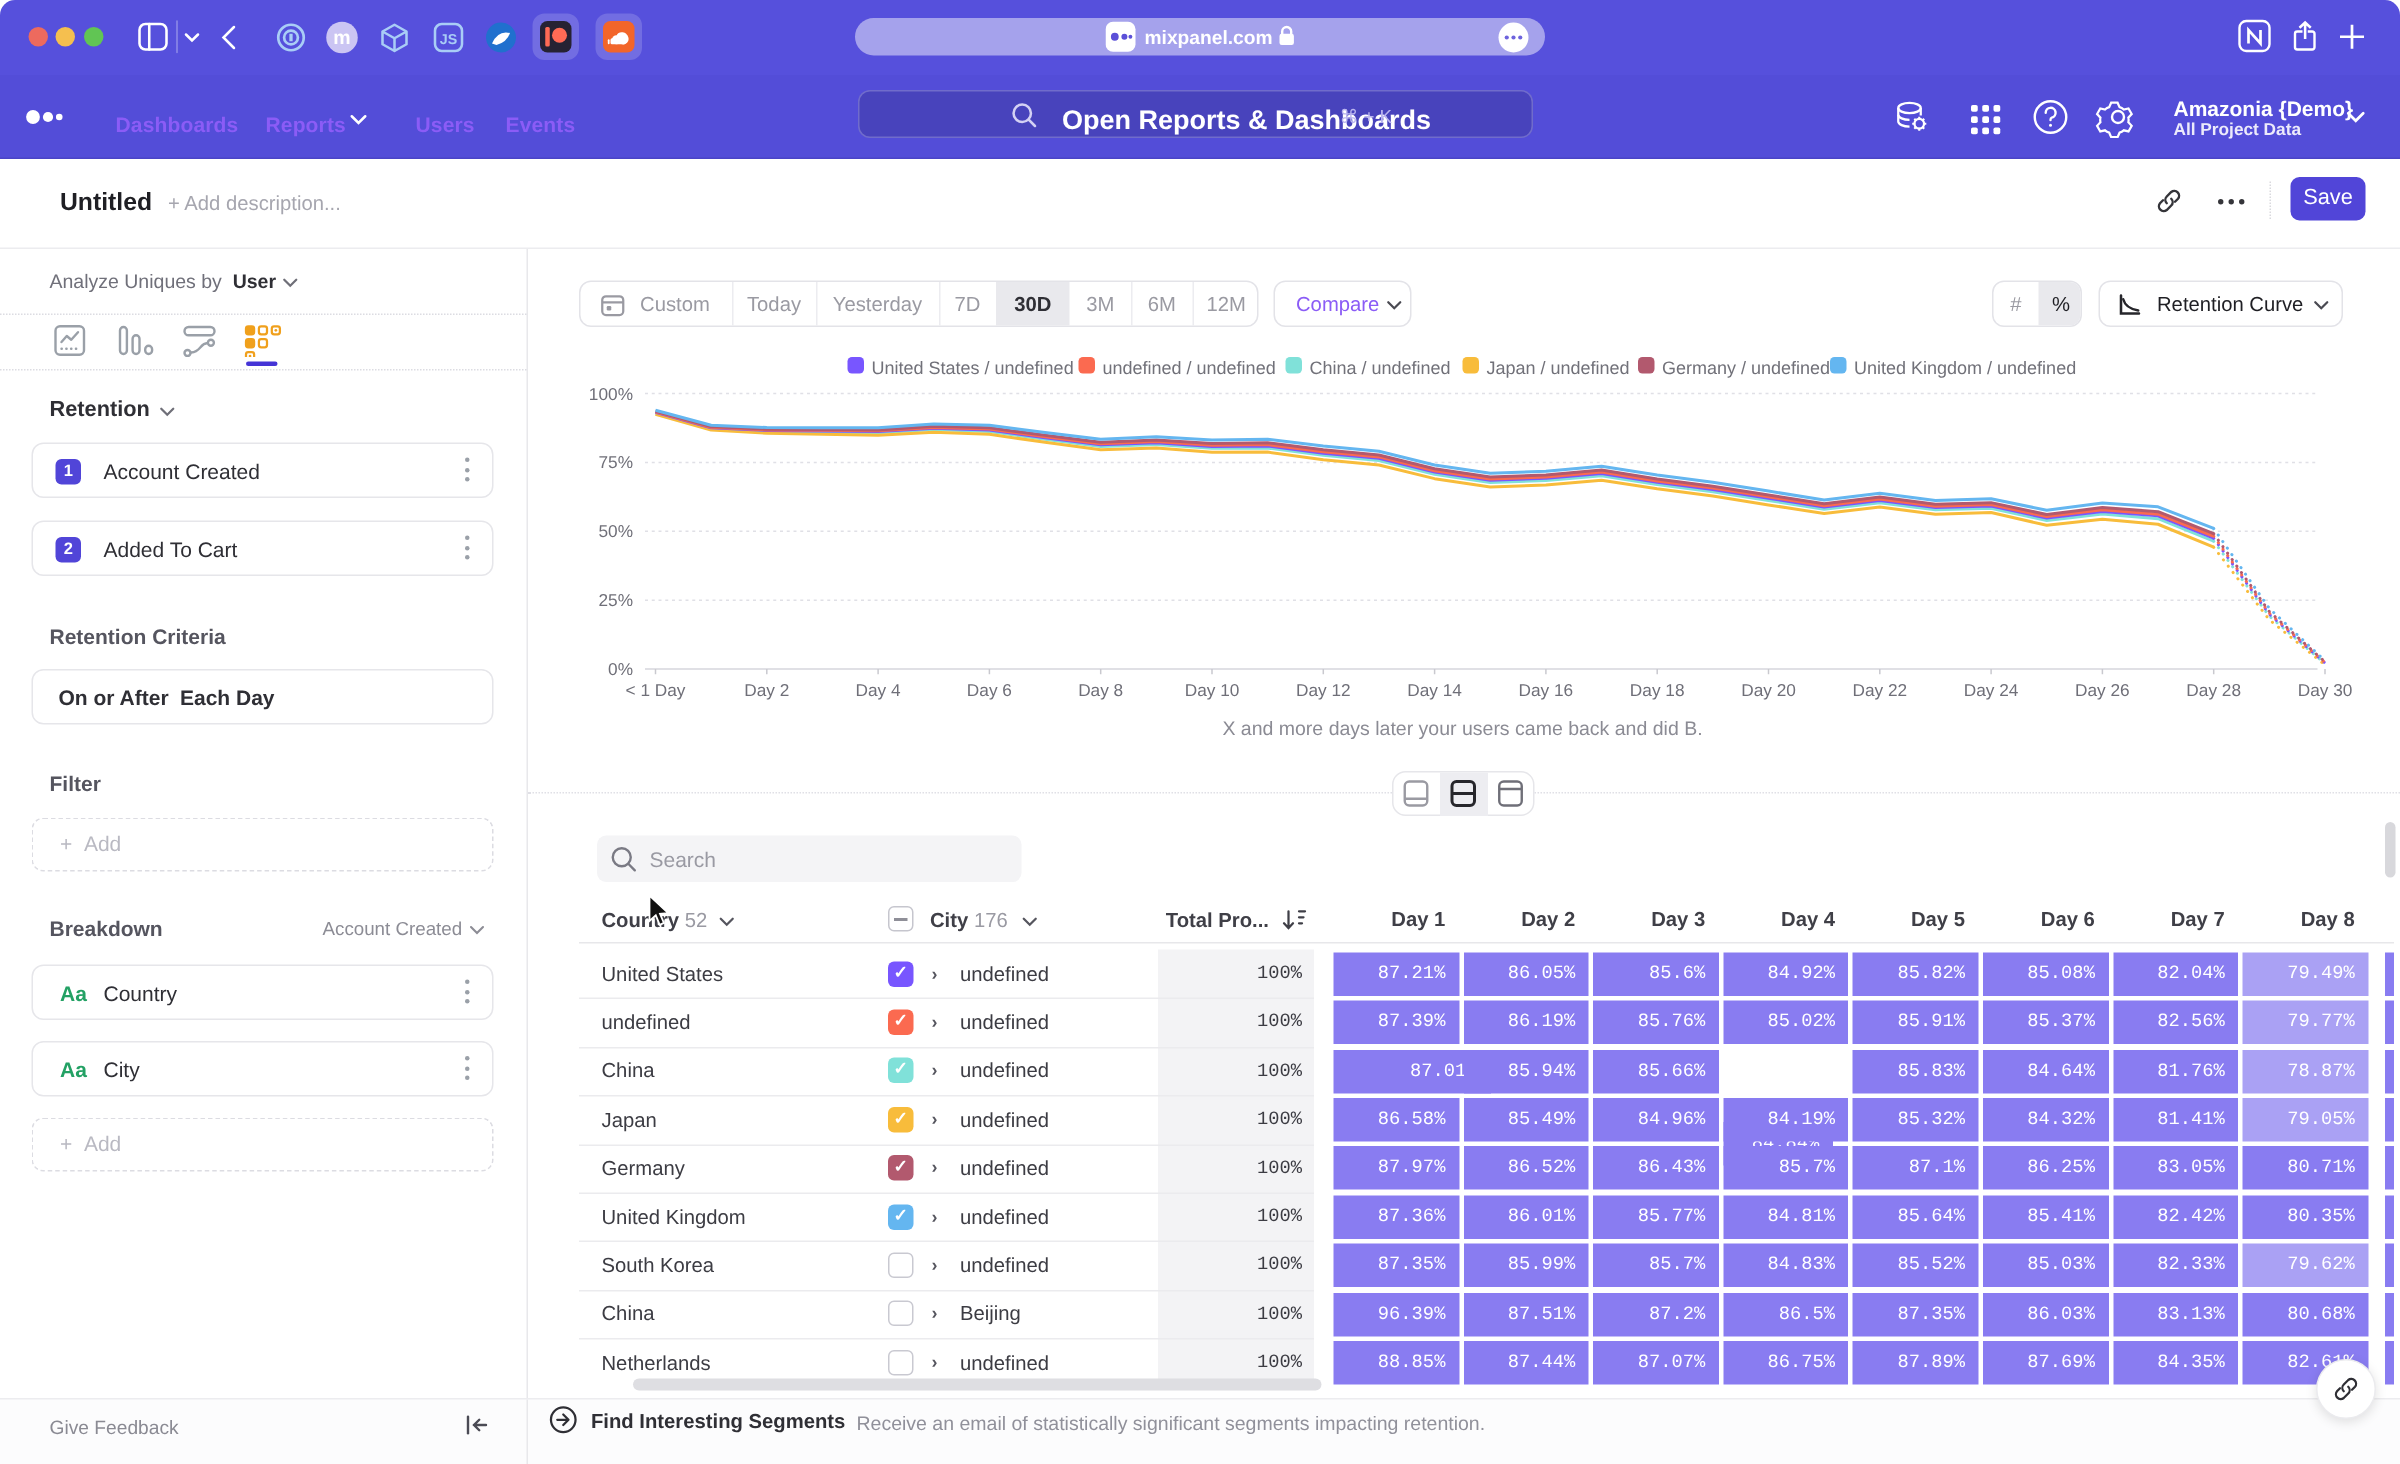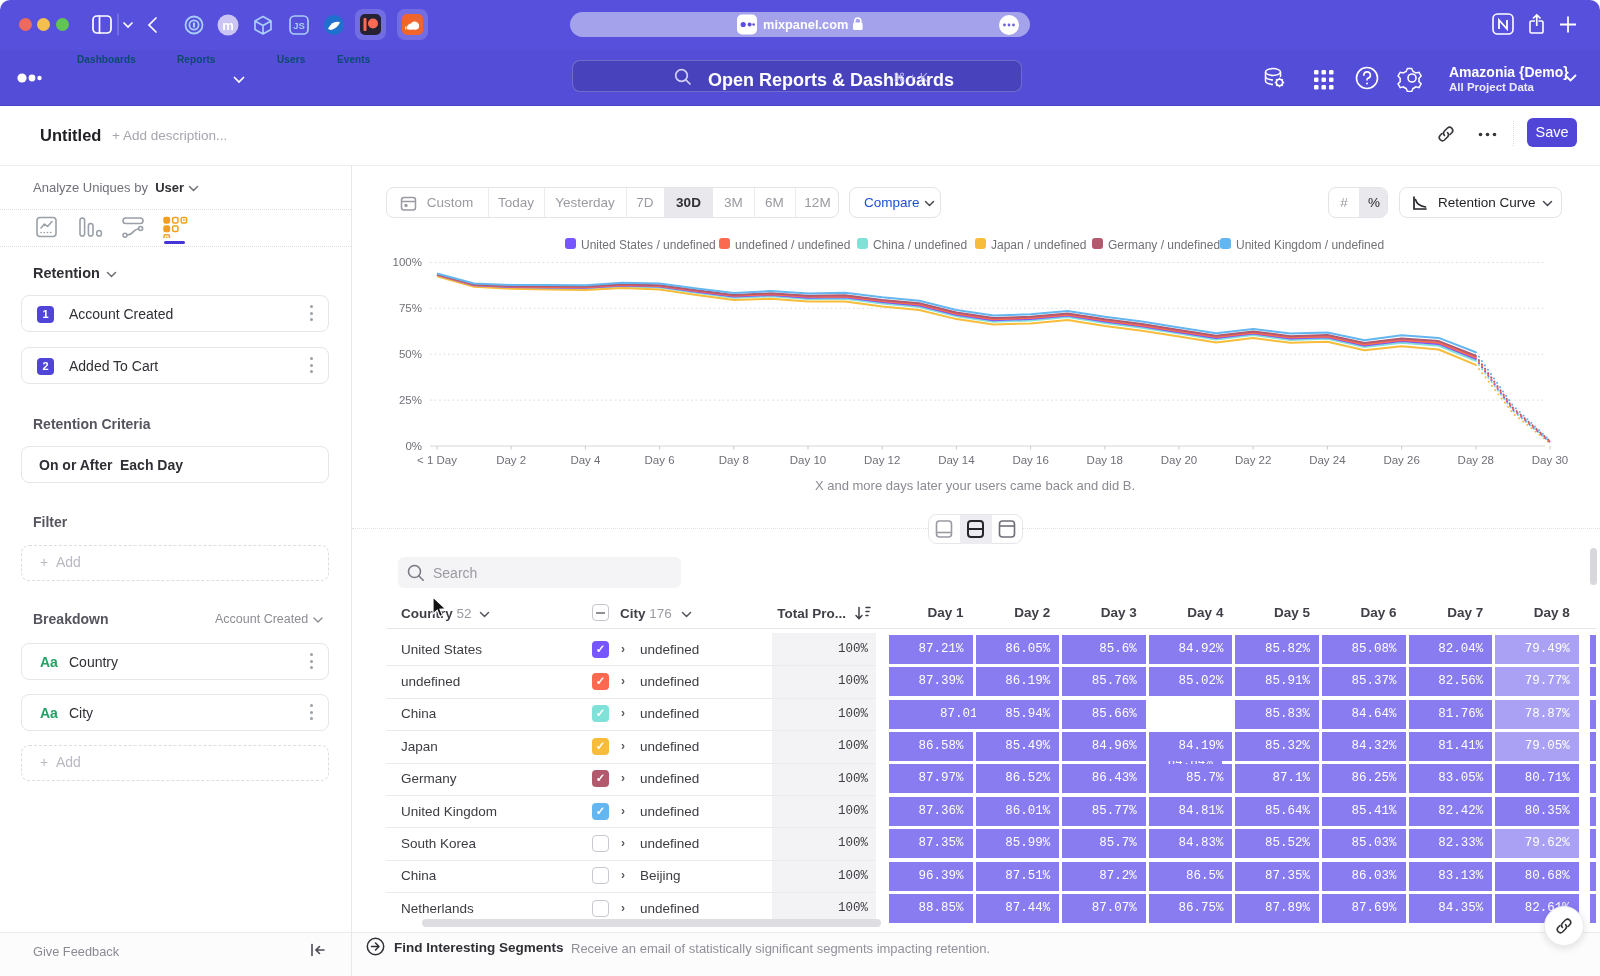--- a/index.html
+++ b/index.html
@@ -1,21 +1,21 @@
 <!DOCTYPE html>
 <html><head><meta charset="utf-8">
 <style>
 *{margin:0;padding:0;box-sizing:border-box;}
 html,body{width:1600px;height:976px;background:#fff;overflow:hidden;}
 body{font-family:"Liberation Sans",sans-serif;position:relative;}
 .abs{position:absolute;}
 .browser{position:absolute;left:0;top:0;width:1600px;height:106px;background:#5650dc;border-radius:10px 10px 0 0;}
 .nav{position:absolute;left:0;top:50px;width:1600px;height:56px;background:#534dd8;border-bottom:1px solid #4a44c6;}
 .tl{position:absolute;width:13px;height:13px;border-radius:50%;top:17.5px;}
-.navlink{position:absolute;top:54px;color:#0c4a6e;font-size:10px;font-weight:700;letter-spacing:.1px;}
+.navlink{position:absolute;top:75px;color:#8b5cf6;font-size:14px;font-weight:700;letter-spacing:.1px;}
 .urlpill{position:absolute;left:570px;top:12px;width:460px;height:25px;background:rgba(255,255,255,.47);border-radius:13px;}
 .searchbar{position:absolute;left:572px;top:60px;width:450px;height:32px;background:rgba(0,0,0,.13);border:1px solid rgba(255,255,255,.22);border-radius:8px;}
 .toolbar{position:absolute;left:0;top:106px;width:1600px;height:60px;background:#fff;border-bottom:1px solid #ececef;}
 .sidebar{position:absolute;left:0;top:166px;width:352px;height:766px;background:#fff;border-right:1px solid #e8e8eb;}
 .card{position:absolute;left:21px;width:308px;height:37px;border:1px solid #e6e6ea;border-radius:8px;background:#fff;}
 .badge{position:absolute;left:15px;top:10px;width:17px;height:17px;border-radius:4px;background:#5145d8;color:#fff;font-size:11px;font-weight:700;text-align:center;line-height:17px;}
 .cardtxt{position:absolute;left:47px;top:10px;font-size:14px;color:#2f2f35;}
 .kebab{position:absolute;right:15px;top:9px;width:3px;height:19px;}
 .kebab i{display:block;width:3px;height:3px;border-radius:50%;background:#9aa0a8;margin-bottom:3.6px;}
 .addbox{position:absolute;left:21px;width:308px;height:36px;border:1.5px dashed #dcdce2;border-radius:8px;color:#b9b9c2;font-size:14px;line-height:33px;padding-left:18px;}
@@ -316,21 +316,21 @@
   <span style="left:239px;width:38px;">7D</span>
   <div class="abs" style="left:277px;top:0;width:49px;height:29px;background:#e9e9ed;"></div>
   <span style="left:277px;width:49px;color:#2f2f35;font-weight:700;">30D</span>
   <span style="left:326px;width:41px;">3M</span>
   <div class="segdiv" style="left:367px;"></div>
   <span style="left:367px;width:41px;">6M</span>
   <div class="segdiv" style="left:408px;"></div>
   <span style="left:408px;width:45px;">12M</span>
  </div>
  <div class="btn" style="left:849px;width:92px;">
-  <span class="abs" style="left:14px;top:0;line-height:29px;font-size:13.5px;color:#1d4ed8;">Compare</span>
+  <span class="abs" style="left:14px;top:0;line-height:29px;font-size:13.5px;color:#8b5cf6;">Compare</span>
   <svg class="abs" style="left:74px;top:12px;" width="11" height="8">
         <path d="M1.5 1.5 l4 4 l4 -4" stroke="#4a4a52" stroke-width="1.5" fill="none" stroke-linecap="round"></path>
       </svg>
  </div>
  <div class="btn" style="left:1328px;width:60px;overflow:hidden;">
   <div class="abs" style="left:30px;top:0;width:30px;height:29px;background:#e9e9ed;"></div>
   <span class="abs" style="left:0;top:0;width:30px;text-align:center;line-height:29px;font-size:13.5px;color:#9a9aa2;">#</span>
   <span class="abs" style="left:30px;top:0;width:30px;text-align:center;line-height:29px;font-size:13.5px;color:#1f1f24;">%</span>
  </div>
  <div class="btn" style="left:1399px;width:163px;">

